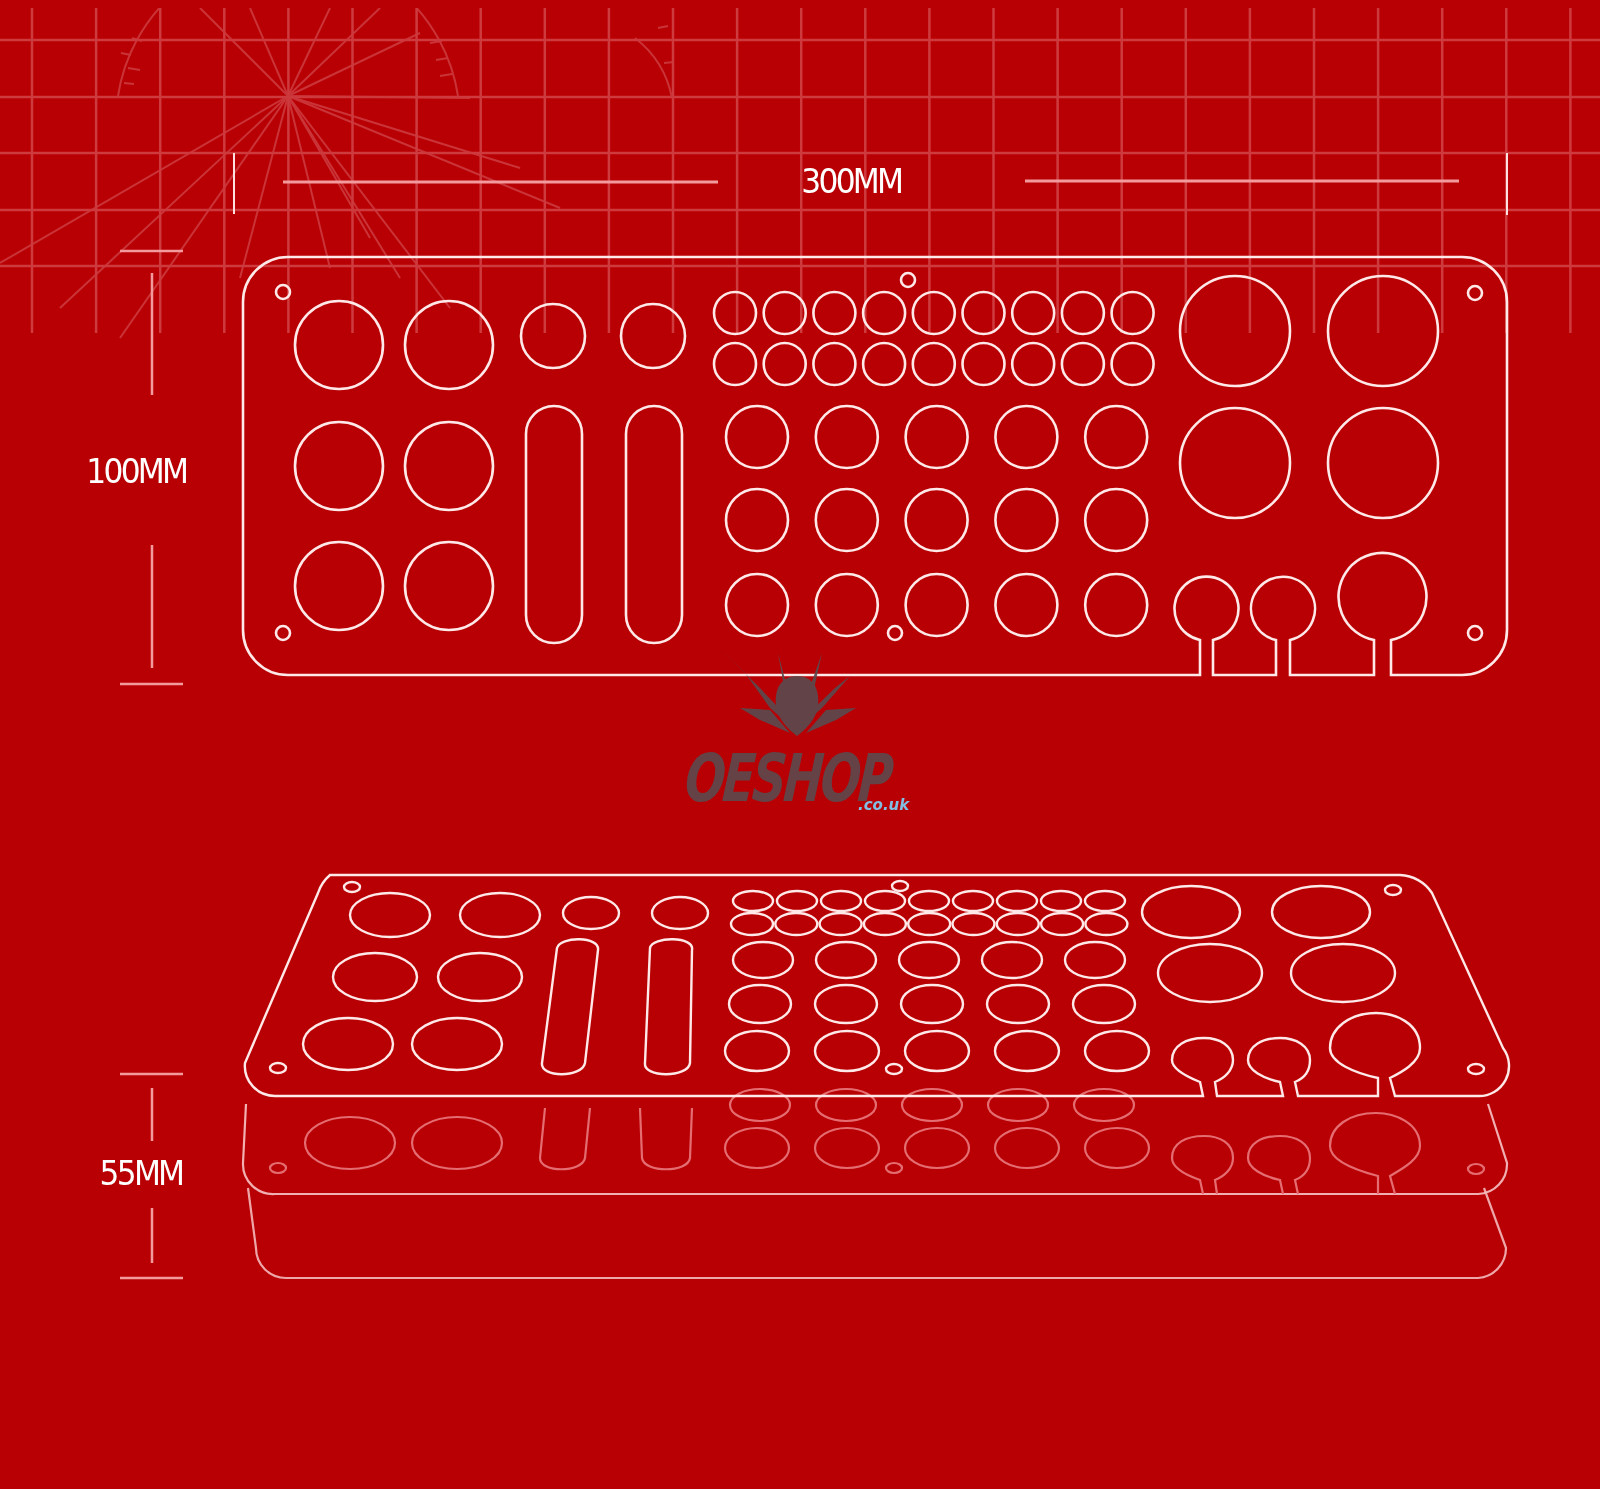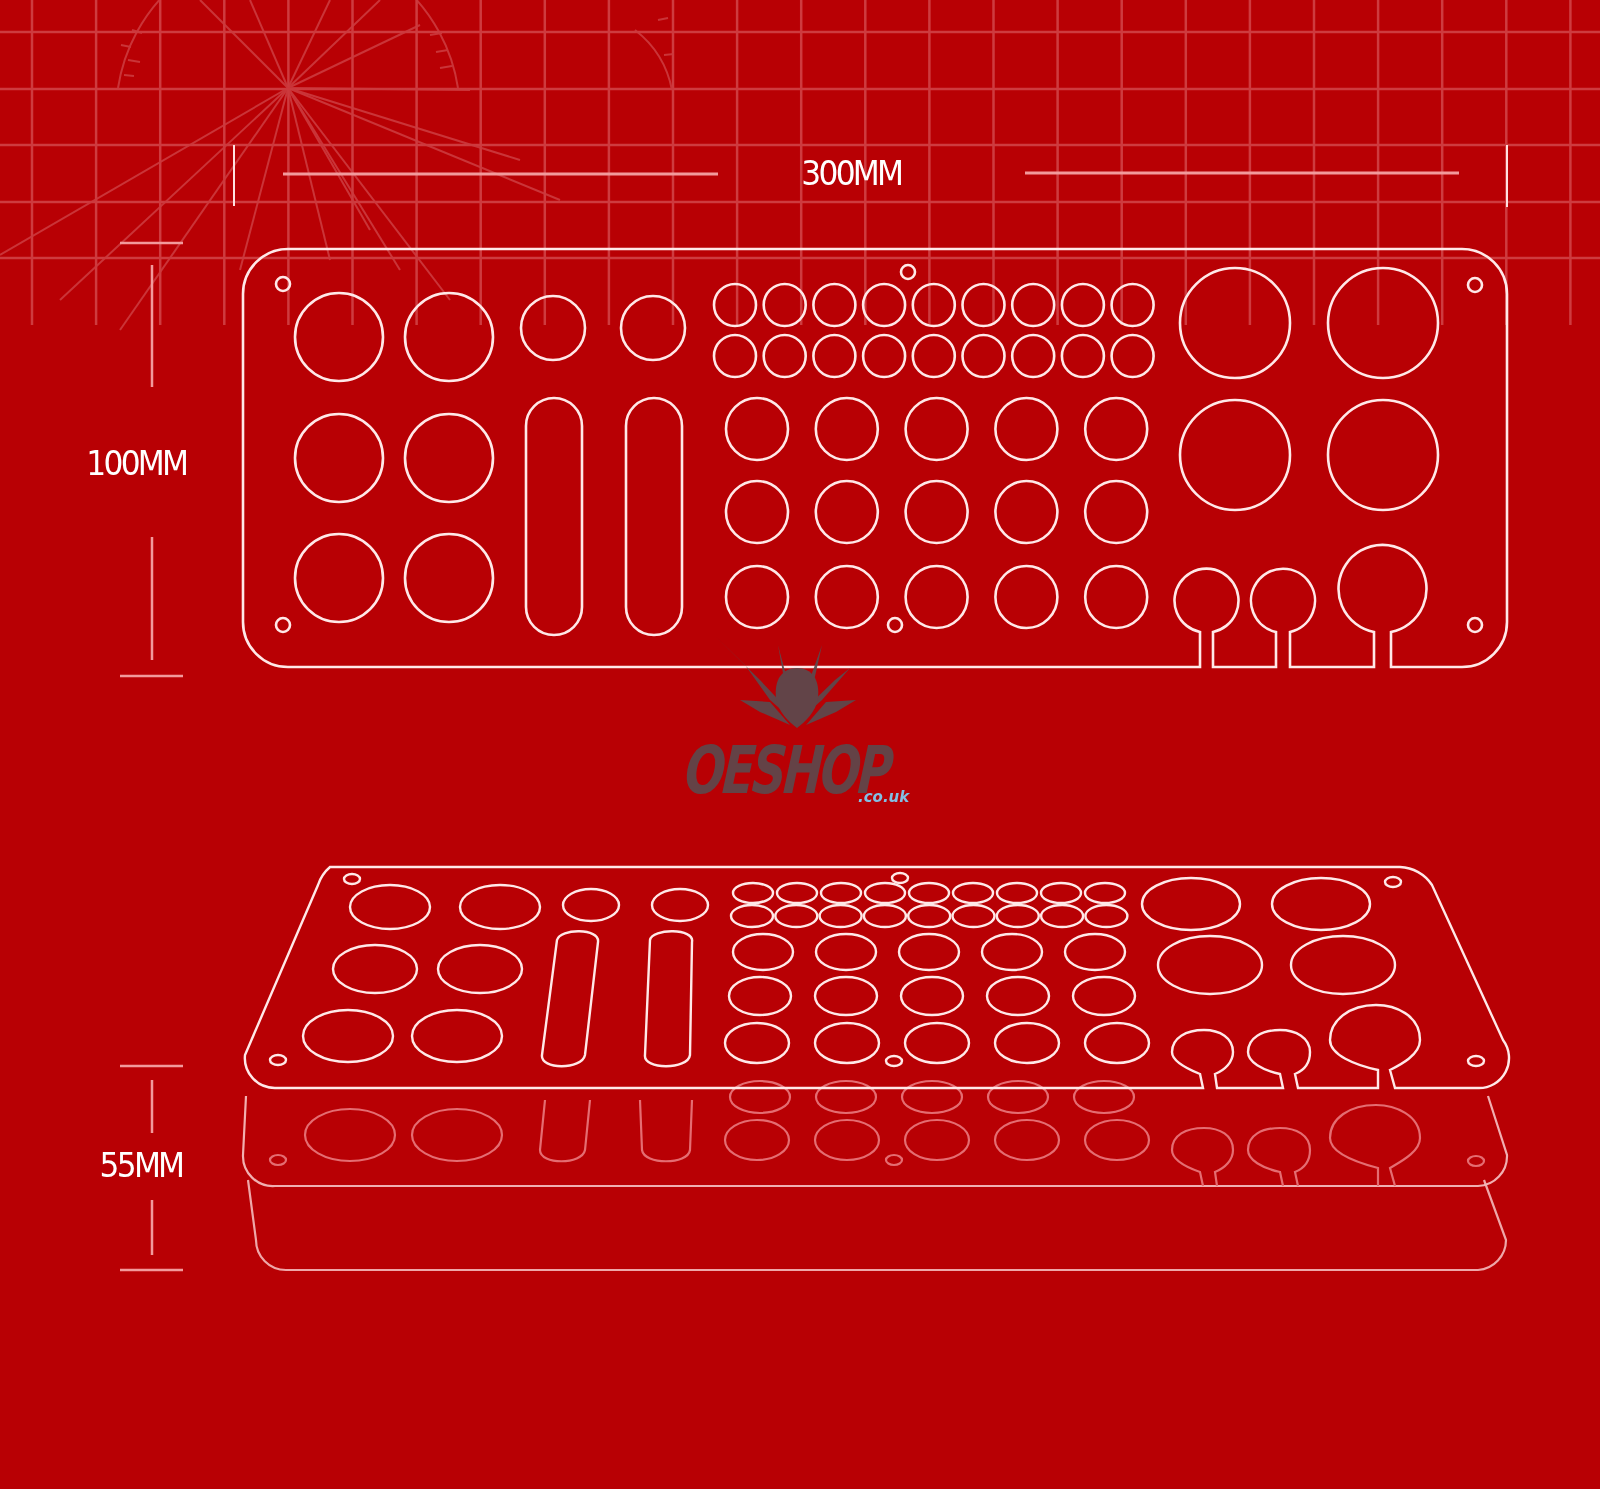--- a/index.html
+++ b/index.html
@@ -1,17 +1,17 @@
 <!DOCTYPE html>
 <html><head>
 <meta charset="utf-8">
 <style>
   html, body { margin: 0; padding: 0; }
   body { width: 1600px; height: 1489px; background: #b80004; overflow: hidden; position: relative; font-family: "DejaVu Sans", sans-serif; }
-  #stage { position: absolute; left: 0; top: 0; width: 1600px; height: 1090px; border-radius: 23px; }
+  #stage { position: absolute; left: 0; top: 8px; width: 1600px; height: 1090px; border-radius: 23px; }
   .dim-label { position: absolute; color: #ffffff; font-family: "DejaVu Sans", sans-serif; font-size: 34px; letter-spacing: -3px; font-weight: normal; transform: scaleX(0.92); transform-origin: center; white-space: nowrap; line-height: 1; }
   #lbl-width { left: 797px; top: 156px; }
   #lbl-height { left: 82px; top: 446px; }
   #lbl-depth { left: 96px; top: 1148px; }
   .wm-text { position: absolute; left: 688px; top: 738px; font-family: "DejaVu Sans", sans-serif; font-weight: bold; font-style: italic; font-size: 66px; letter-spacing: -4px; color: #5b4a4e; transform: scaleX(0.72) skewX(-6deg); transform-origin: left top; line-height: 1; opacity: 0.9; }
   .wm-suffix { position: absolute; left: 858px; top: 788px; font-family: "DejaVu Sans", sans-serif; font-weight: bold; font-style: italic; font-size: 15px; color: #7dd3fc; opacity: 0.9; text-align: right; }
 </style>
 </head>
 <body>
 

